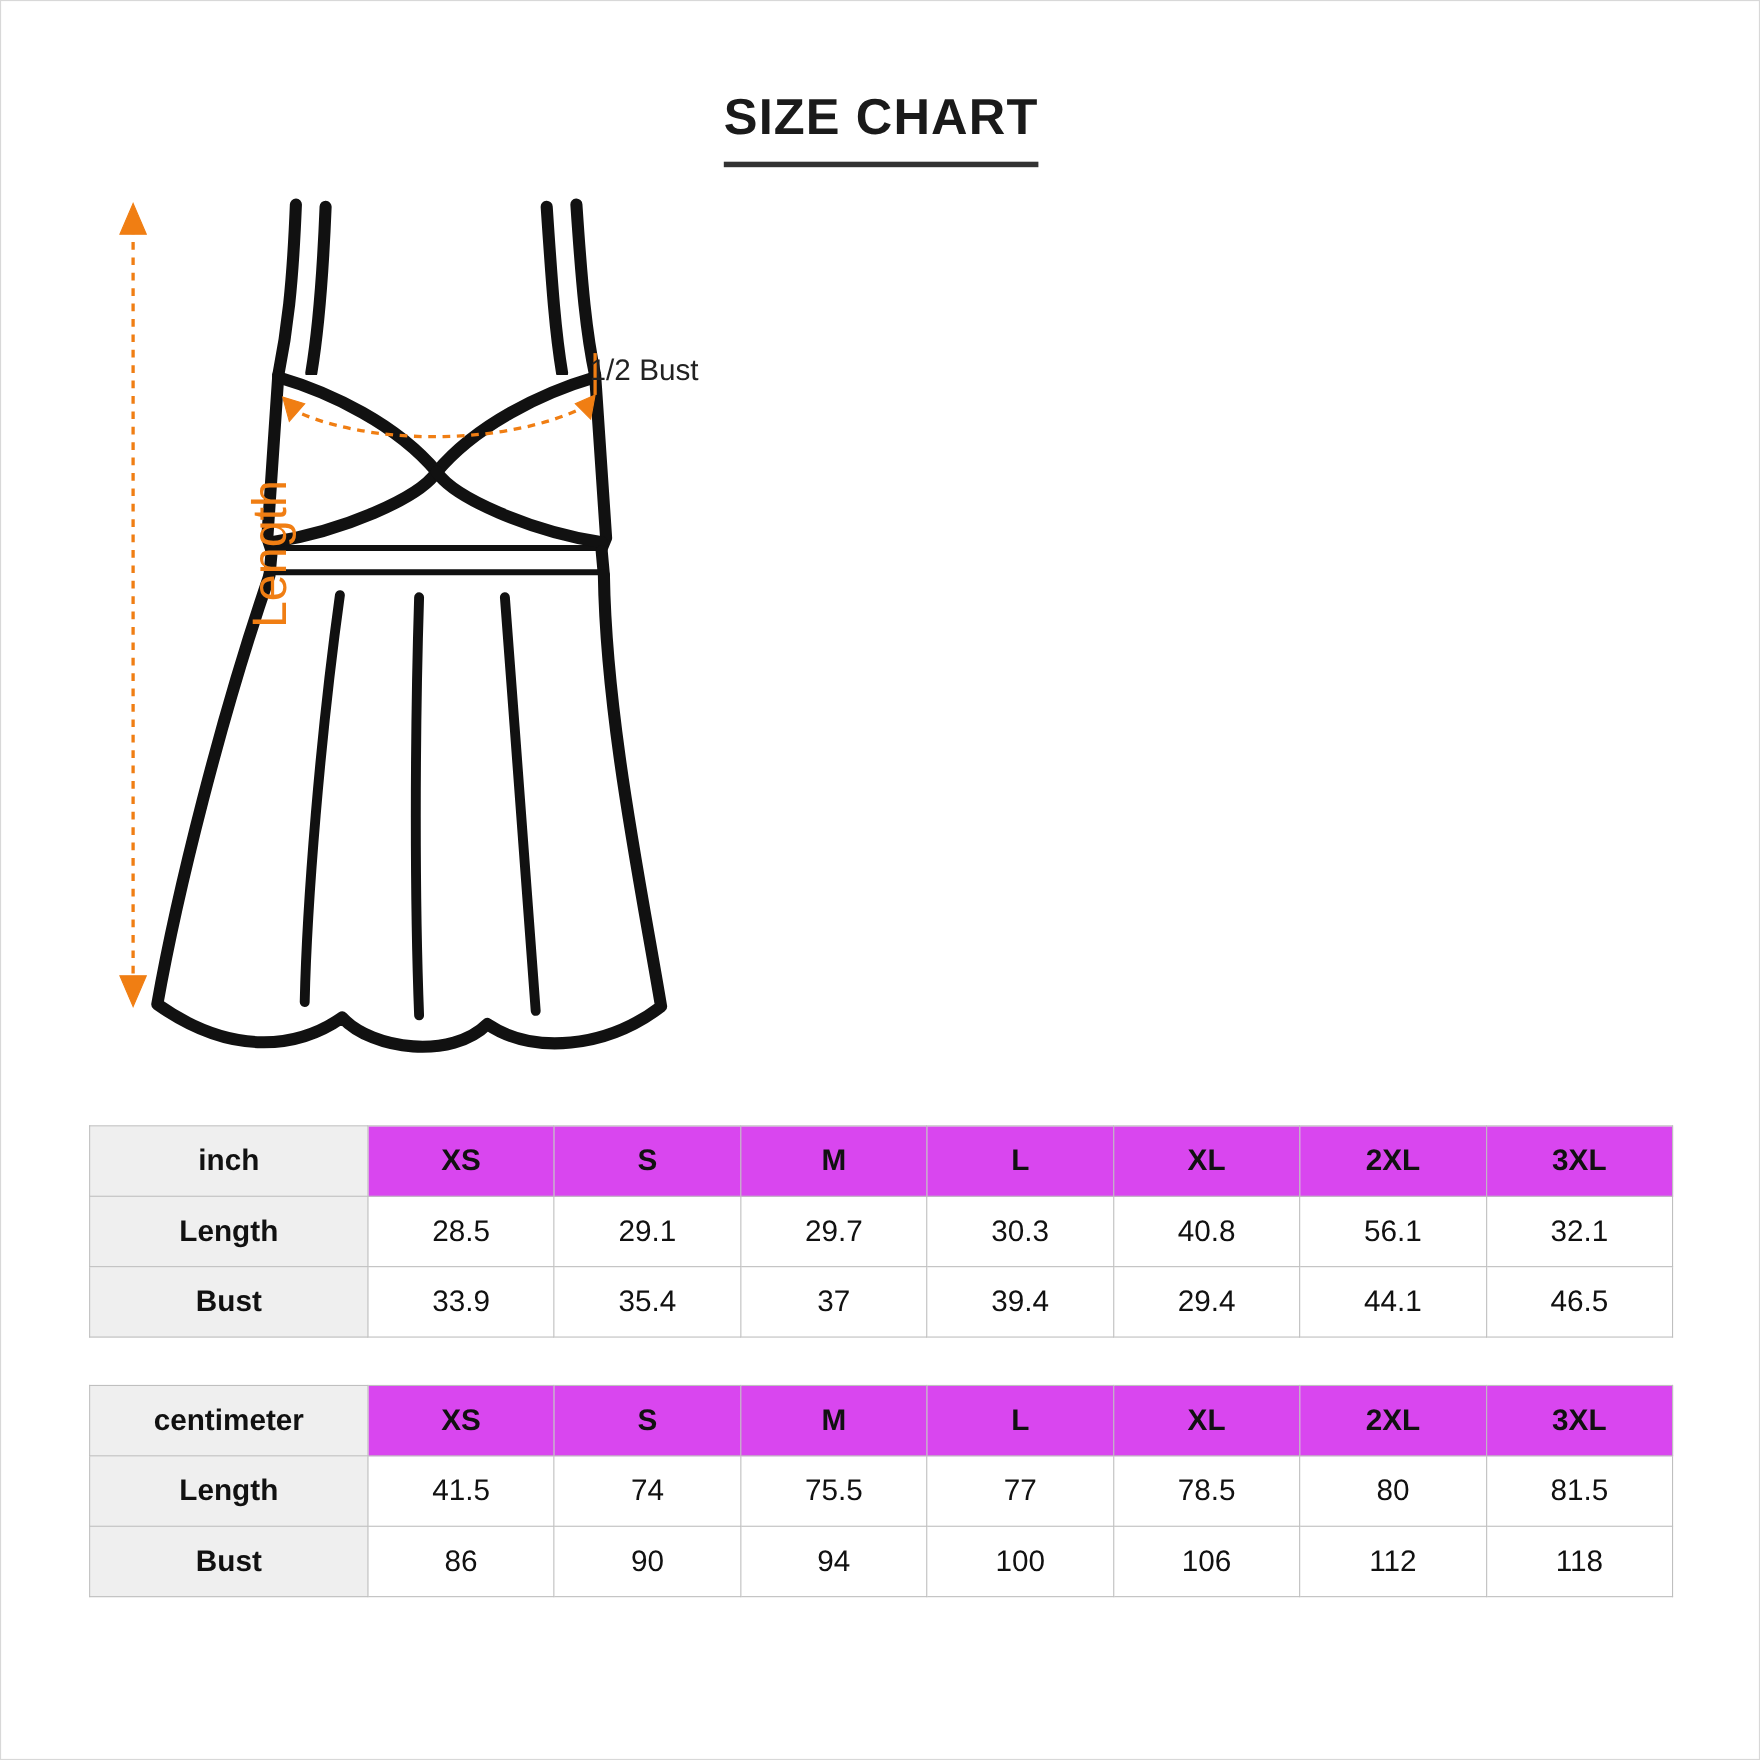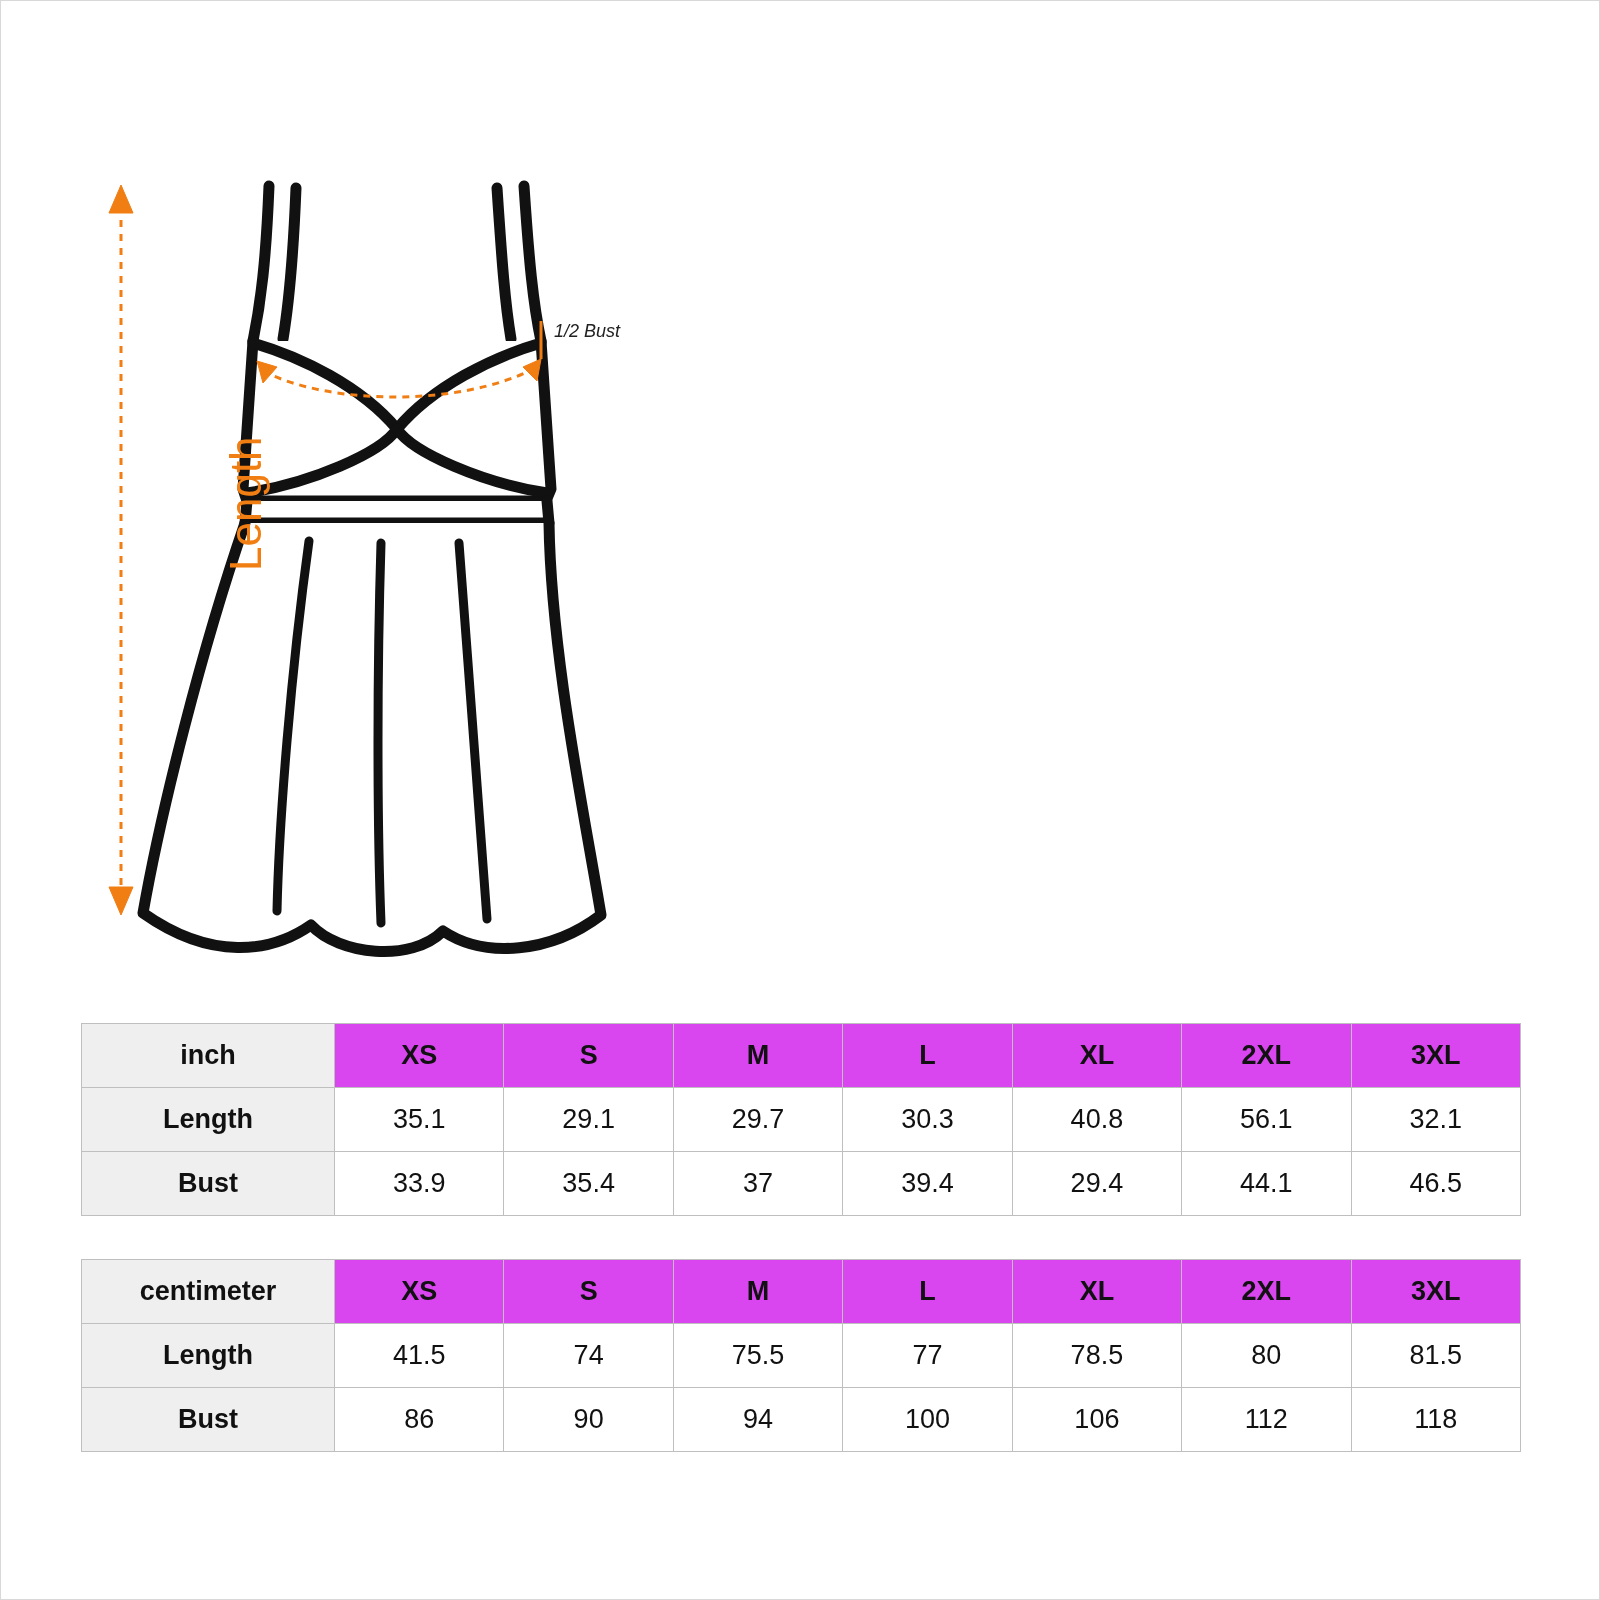--- a/index.html
+++ b/index.html
@@ -59,26 +59,25 @@
     top: 400px;
     transform: rotate(-90deg);
     transform-origin: left top;
     font-size: 44px;
     color: #F07E13;
     font-family: "Liberation Sans", sans-serif;
     white-space: nowrap;
   }
   .bust-label {
     position: absolute;
-    left: 473px;
+    left: 455px;
     top: 150px;
-    font-size: 18px;
+    font-size: 27px;
     color: #222;
     white-space: nowrap;
-    font-style: italic;
   }
 
   
   .note {
     position: absolute;
     left: 800px;
     top: 345px;
     width: 720px;
     font-size: 30px;
     line-height: 1.93;
@@ -129,20 +128,23 @@
   }
   table.size tbody td:first-child {
     font-weight: bold;
   }
 </style>
 </head>
 <body>
 
 <div class="page">
 
+  <div class="title-wrap">
+    <div class="title">SIZE CHART</div>
+  </div>
 
   <div class="illustration">
     <svg width="640" height="790" viewBox="0 0 640 790">
 
       <g stroke="#F07E13" fill="#F07E13">
         <line x1="40" y1="35" x2="40" y2="720" stroke-width="3" stroke-dasharray="7,7"></line>
         <polygon points="40,14 28,42 52,42"></polygon>
         <polygon points="40,744 28,716 52,716"></polygon>
       </g>
 
@@ -194,21 +196,21 @@
           <th>M</th>
           <th>L</th>
           <th>XL</th>
           <th>2XL</th>
           <th>3XL</th>
         </tr>
       </thead>
       <tbody>
         <tr>
           <td>Length</td>
-          <td>35.1</td>
+          <td>28.5</td>
           <td>29.1</td>
           <td>29.7</td>
           <td>30.3</td>
           <td>40.8</td>
           <td>56.1</td>
           <td>32.1</td>
         </tr>
         <tr>
           <td>Bust</td>
           <td>33.9</td>

